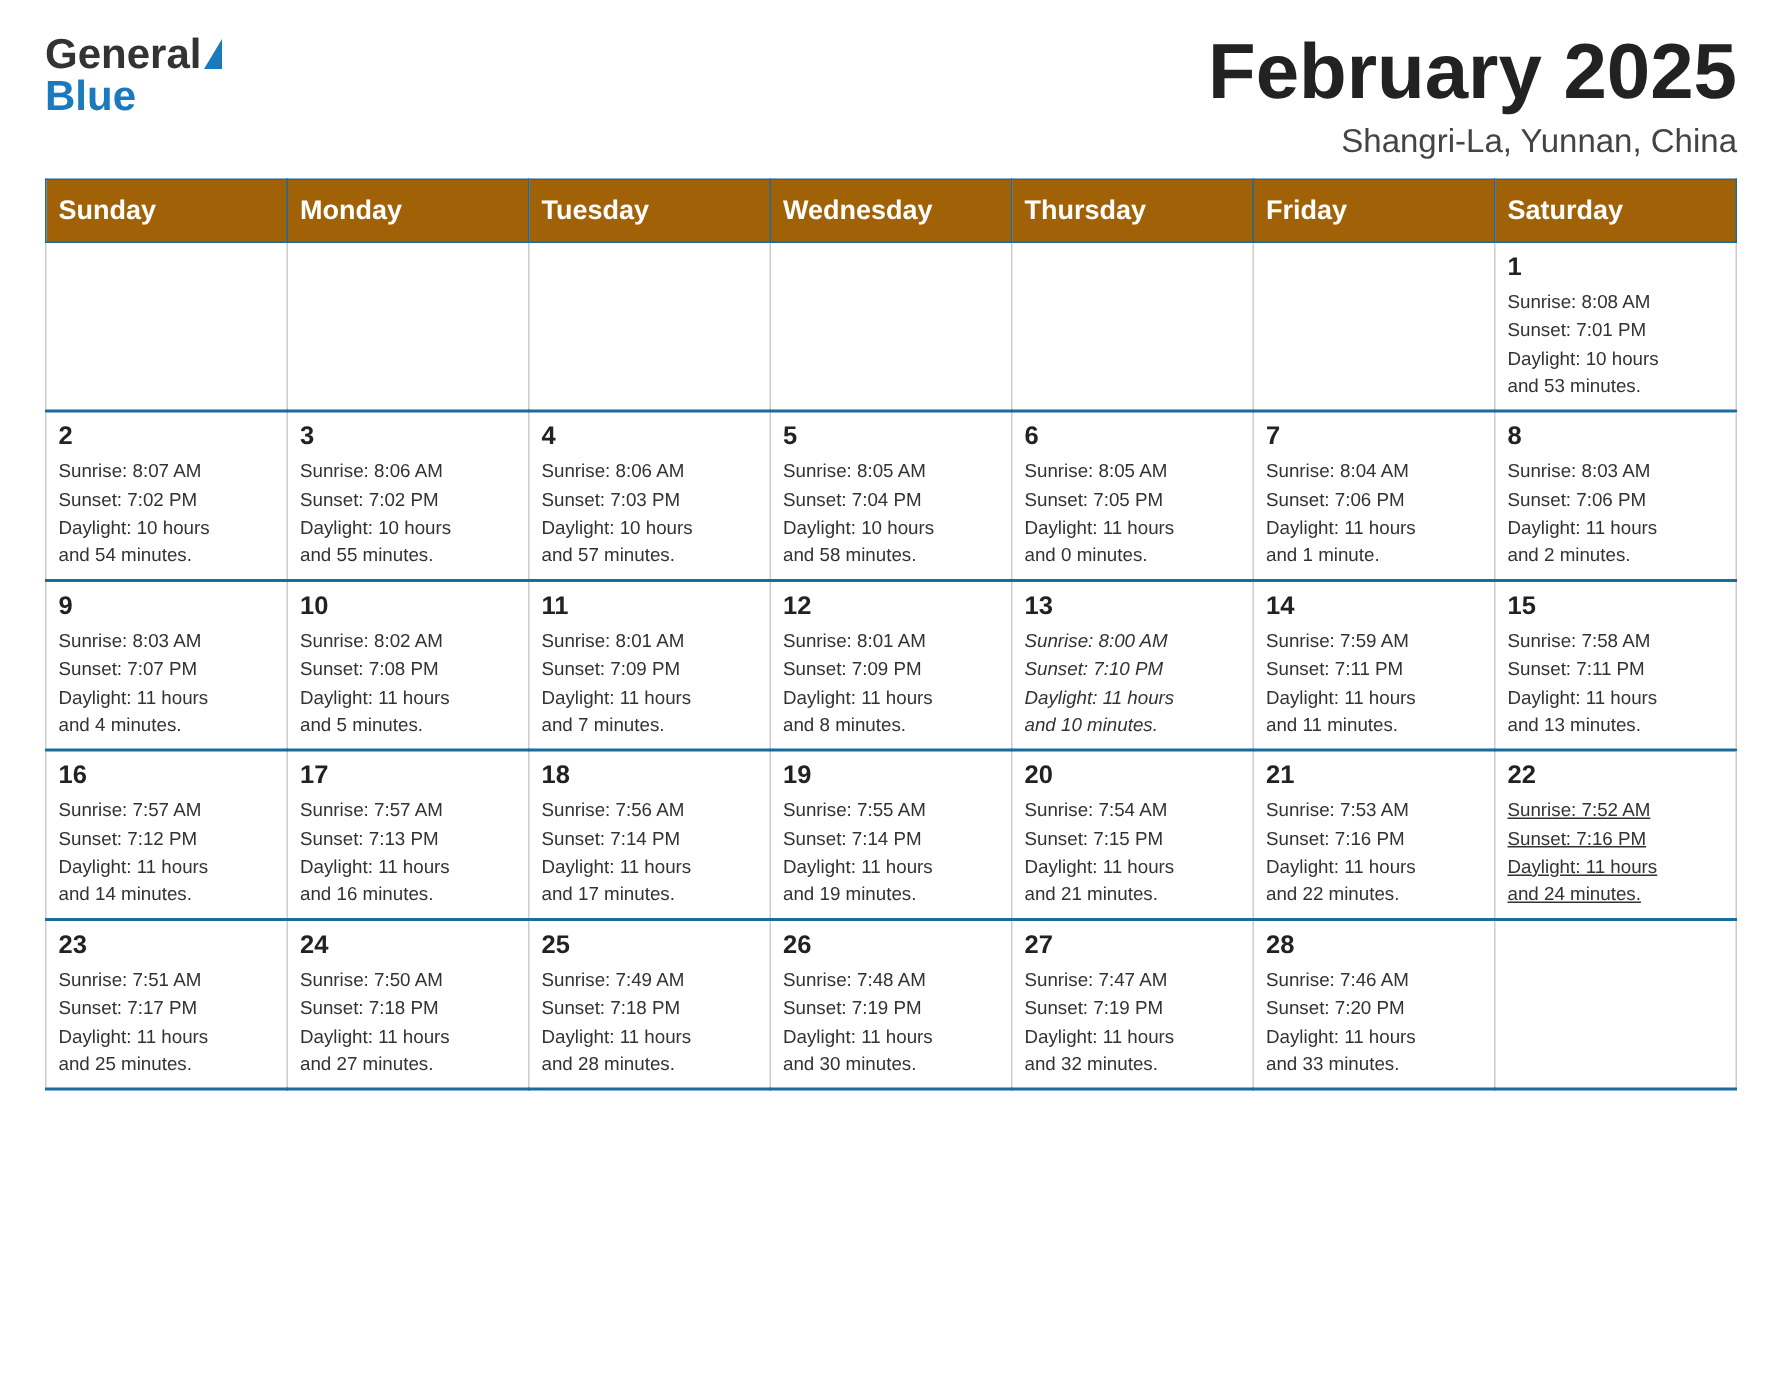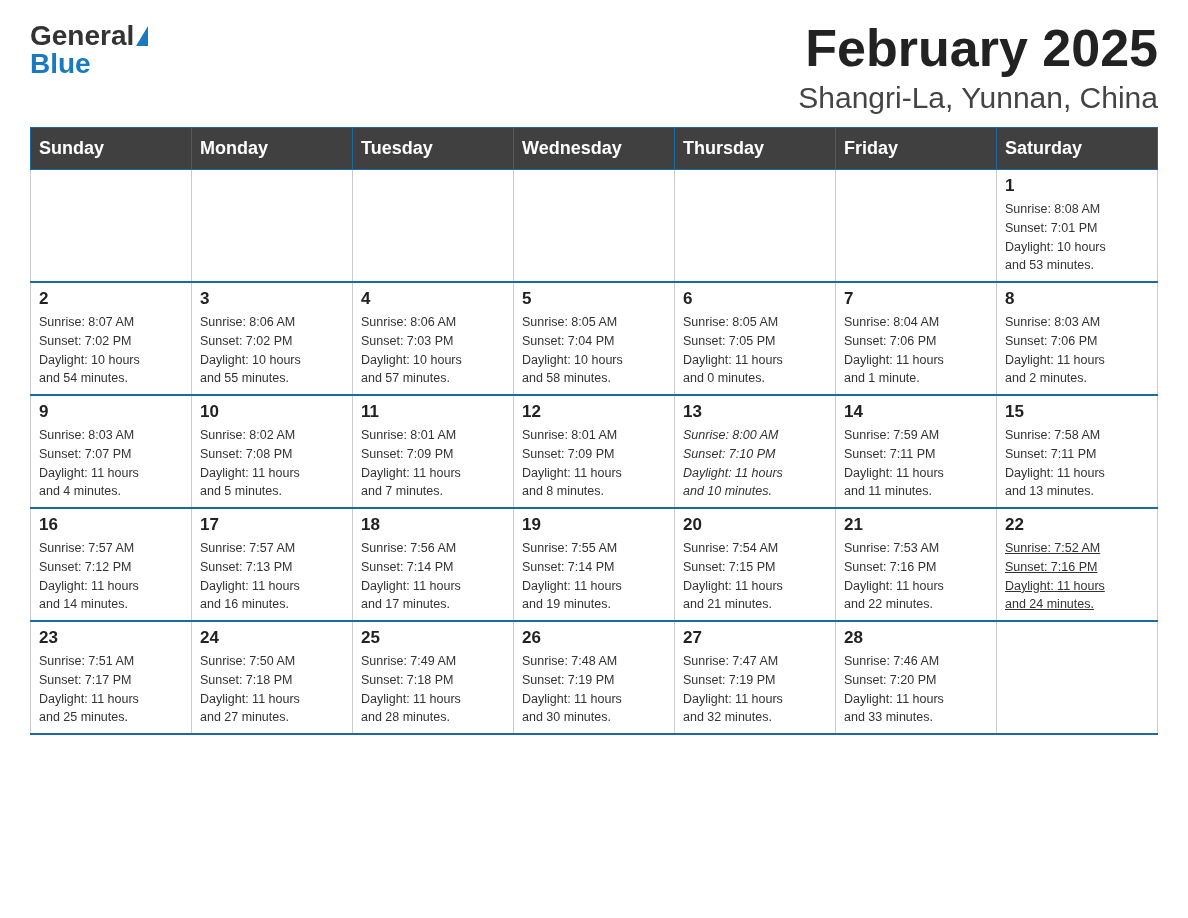--- a/index.html
+++ b/index.html
@@ -46,31 +46,31 @@
     .title-block {
       text-align: right;
     }
     .calendar-title {
       font-size: 52px;
       font-weight: bold;
       color: #222;
       line-height: 1.1;
     }
     .calendar-subtitle {
-      font-size: 30px;
+      font-size: 22px;
       color: #444;
       margin-top: 4px;
     }
     .calendar {
       width: 100%;
       border-collapse: collapse;
       margin-top: 8px;
     }
     .calendar thead tr th {
-      background-color: #404040;
+      background-color: #a16207;
       color: #fff;
       font-size: 18px;
       font-weight: bold;
       padding: 10px 8px;
       text-align: left;
       border: 1px solid #1a6b9e;
     }
     .calendar tbody tr td {
       border: 1px solid #ccc;
       vertical-align: top;

